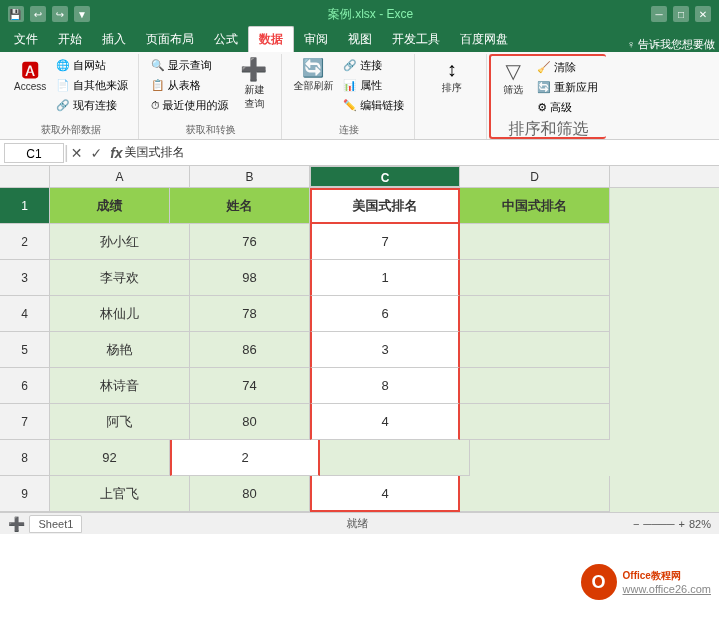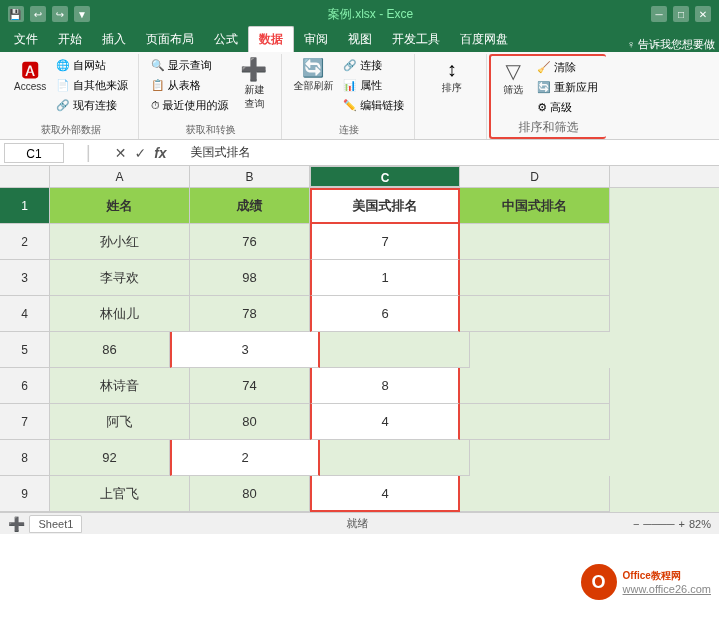--- a/index.html
+++ b/index.html
@@ -94,34 +94,34 @@
       font-size: 11px;
       white-space: nowrap;
     }
 
     .sort-filter-group {
       border: 2px solid #e8463a;
       border-radius: 3px;
       padding: 2px 4px;
     }
     .sort-filter-label {
-      font-size: 12px;
+      font-size: 16px;
       color: #666;
       text-align: center;
       padding: 2px 0;
     }
 
     
     .formula-bar {
       height: 26px;
       background: #fff;
       border-bottom: 1px solid #ccc;
       display: flex;
       align-items: center;
-      gap: 22px;
+      gap: 0;
       padding: 0 4px;
     }
     .cell-ref {
       width: 60px;
       height: 20px;
       border: 1px solid #ccc;
       text-align: center;
       font-size: 12px;
       line-height: 20px;
       padding: 0 4px;
@@ -440,22 +440,22 @@
       <div class="row-header">5</div>
       <div class="row-header">6</div>
       <div class="row-header">7</div>
       <div class="row-header">8</div>
       <div class="row-header">9</div>
     </div>
 
     <div class="grid">
 
       <div class="grid-row">
+        <div class="grid-cell header-row col-b">成绩</div>
         <div class="grid-cell header-row col-a">姓名</div>
-        <div class="grid-cell header-row col-b">成绩</div>
         <div class="grid-cell col-c-cell header-row col-c" style="border: 2px solid #e8463a; background:#fff; font-weight:bold;">美国式排名</div>
         <div class="grid-cell header-row col-d">中国式排名</div>
       </div>
 
       <div class="grid-row">
         <div class="grid-cell col-a">孙小红</div>
         <div class="grid-cell col-b">76</div>
         <div class="grid-cell col-c-cell col-c" style="border-left:2px solid #e8463a; border-right:2px solid #e8463a;">7</div>
         <div class="grid-cell col-d"></div>
       </div>
@@ -468,20 +468,21 @@
       </div>
 
       <div class="grid-row">
         <div class="grid-cell col-a">林仙儿</div>
         <div class="grid-cell col-b">78</div>
         <div class="grid-cell col-c-cell col-c" style="border-left:2px solid #e8463a; border-right:2px solid #e8463a;">6</div>
         <div class="grid-cell col-d"></div>
       </div>
 
       <div class="grid-row">
+        <div class="grid-cell col-a">杨艳</div>
         <div class="grid-cell col-b">86</div>
         <div class="grid-cell col-c-cell col-c" style="border-left:2px solid #e8463a; border-right:2px solid #e8463a;">3</div>
         <div class="grid-cell col-d"></div>
       </div>
 
       <div class="grid-row">
         <div class="grid-cell col-a">林诗音</div>
         <div class="grid-cell col-b">74</div>
         <div class="grid-cell col-c-cell col-c" style="border-left:2px solid #e8463a; border-right:2px solid #e8463a;">8</div>
         <div class="grid-cell col-d"></div>

